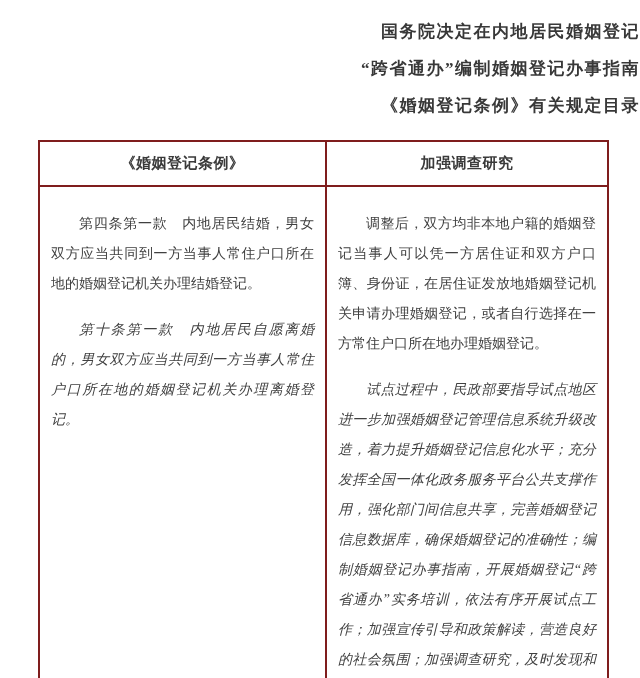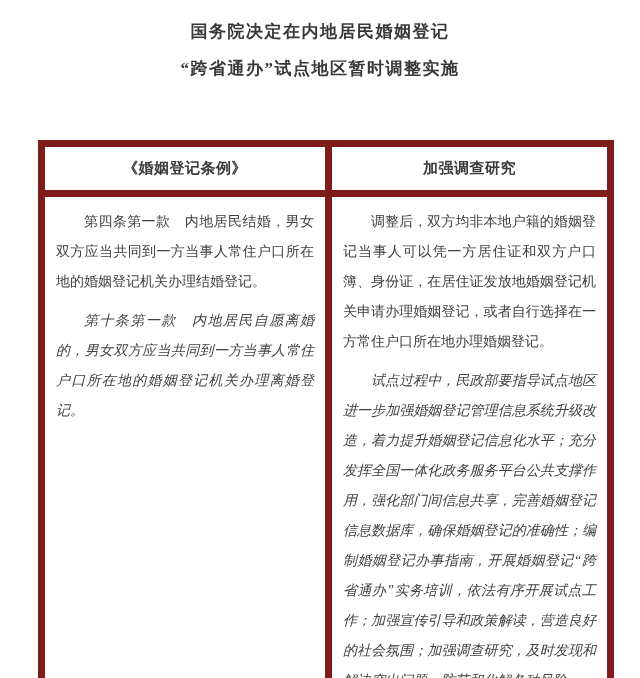--- a/index.html
+++ b/index.html
@@ -10,77 +10,78 @@
   body {
     width: 640px;
     height: 678px;
     position: relative;
     font-family: "Liberation Serif", "DejaVu Serif", serif;
     color: #3c3c3c;
     overflow: hidden;
   }
   .doc-title {
     padding-top: 13px;
-    text-align: center;
+    text-align: right;
     font-weight: bold;
     font-size: 17px;
     line-height: 37px;
     letter-spacing: 1.5px;
     color: #383838;
   }
   .reg-table-wrap {
     position: absolute;
     left: 38px;
     top: 140px;
     width: 569px;
   }
   table.reg-table {
     width: 100%;
     border-collapse: collapse;
     table-layout: fixed;
   }
   table.reg-table th,
   table.reg-table td {
-    border: 7px solid #7f1d1d;
+    border: 2px solid #7f1d1d;
     background: #ffffff;
   }
   table.reg-table th {
     height: 41px;
     font-size: 15px;
     font-weight: bold;
     text-align: center;
     vertical-align: middle;
     color: #3a3a3a;
     letter-spacing: 0.5px;
   }
   col.col-left  { width: 287px; }
   col.col-right { width: 282px; }
   table.reg-table td {
     vertical-align: top;
     padding: 6px 11px 12px 11px;
     font-size: 14px;
     line-height: 30px;
   }
   table.reg-table td p {
-    margin: 4px 0 9px 0;
+    margin: 16px 0 9px 0;
     text-indent: 2em;
     text-align: justify;
     color: #404040;
   }
   table.reg-table td p:last-child {
     margin-bottom: 0;
     font-style: italic;
   }
 </style>
 </head>
 <body>
 
 <div class="doc-title">
   <div>国务院决定在内地居民婚姻登记</div>
-  <div>“跨省通办”试点地区暂时调整实施</div>
+  <div>“跨省通办”编制婚姻登记办事指南</div>
+  <div>《婚姻登记条例》有关规定目录</div>
 </div>
 
 <div class="reg-table-wrap">
   <table class="reg-table">
     <colgroup>
       <col class="col-left">
       <col class="col-right">
     </colgroup>
     <thead>
       <tr>

